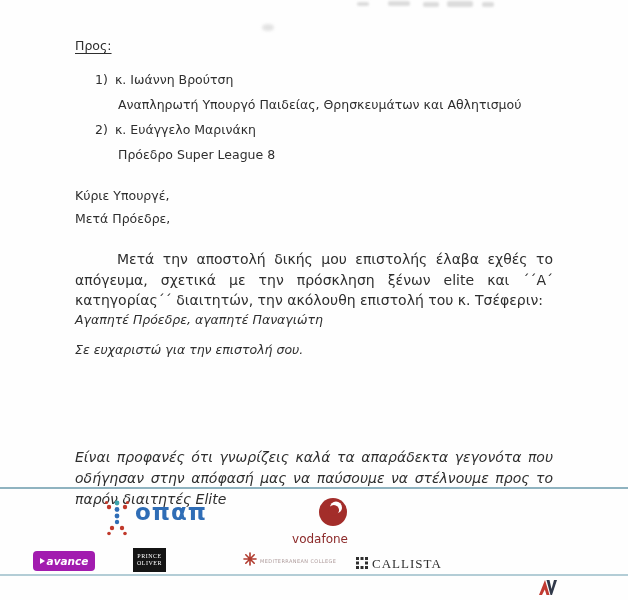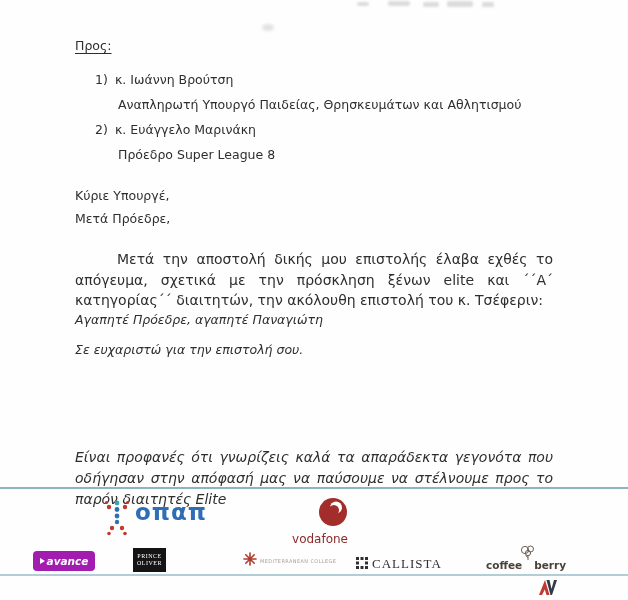--- a/index.html
+++ b/index.html
@@ -160,37 +160,20 @@
             <rect x="9" y="4.5" width="3" height="3"></rect>
           <rect x="0" y="9" width="3" height="3"></rect>
             <rect x="4.5" y="9" width="3" height="3"></rect>
             <rect x="9" y="9" width="3" height="3"></rect>
         </g>
       </svg>
     </span>
     <span class="callista-text">CALLISTA</span>
   </div>
 
-  <div class="logo coffee">
-    <span class="coffee-tree">
-      <svg width="20" height="16" viewBox="0 0 20 16">
-        <g fill="none" stroke="#6b5d52" stroke-width="1">
-          <circle cx="7" cy="5" r="3.6"></circle>
-          <circle cx="12.5" cy="4" r="3"></circle>
-          <circle cx="10" cy="8" r="2.6"></circle>
-          <line x1="10" y1="10" x2="10" y2="15"></line>
-          <line x1="10" y1="12.5" x2="7.5" y2="10.5"></line>
-        </g>
-      </svg>
-    </span>
-    <span class="coffee-words">
-      <span class="coffee-w1">coffee</span>
-      <span class="coffee-w2">berry</span>
-    </span>
-  </div>
 
   <div class="iso">
     <span>
       <svg width="18" height="15" viewBox="0 0 18 15">
         <path d="M0 15 L6 0 L10.5 15 L7.5 15 L5.8 9.5 L3 15 Z" fill="#c13a32"></path>
         <path d="M7.5 0 L11.5 15 L13 15 L18 0 L15 0 L12.5 9 L10.5 0 Z" fill="#31394a"></path>
       </svg>
     </span>
     <span class="iso-text">ISO 9001 2015</span>
   </div>

